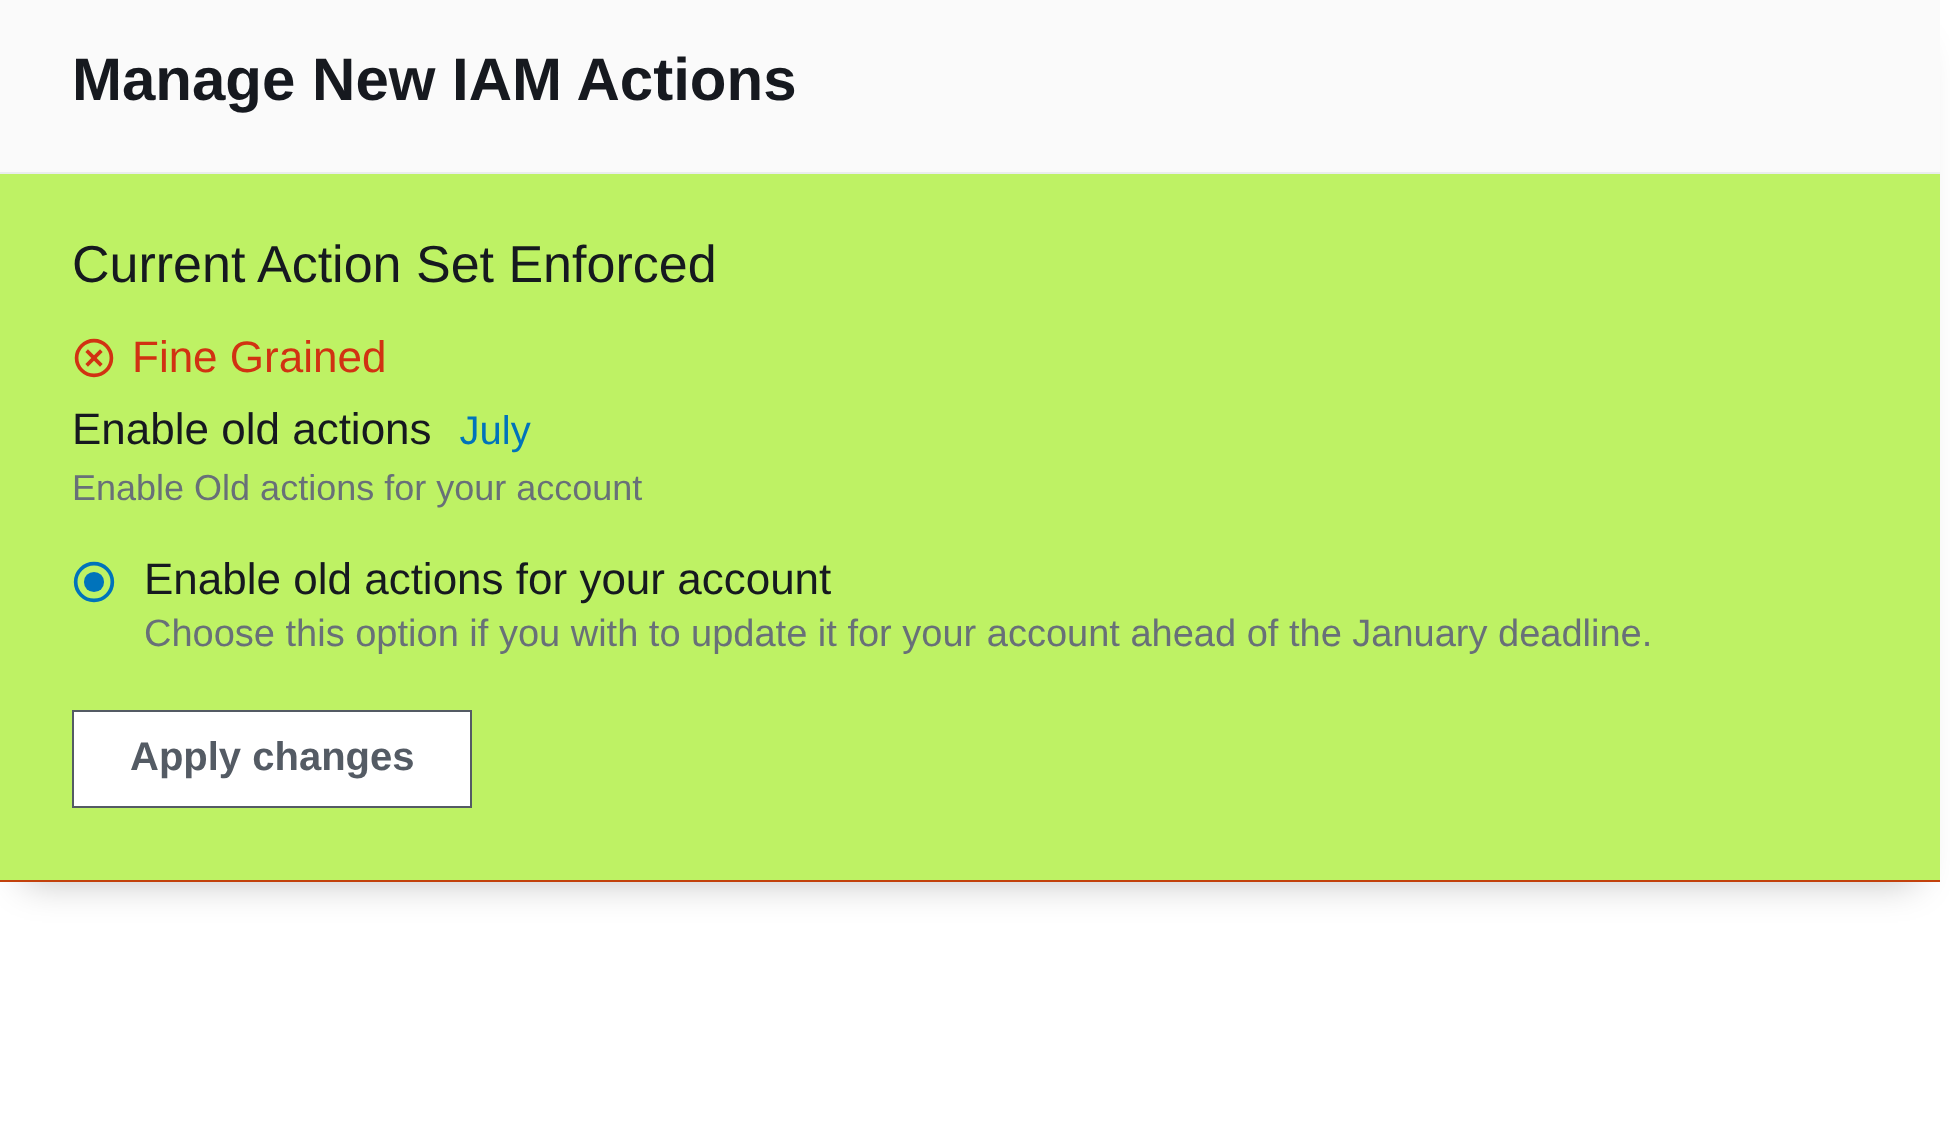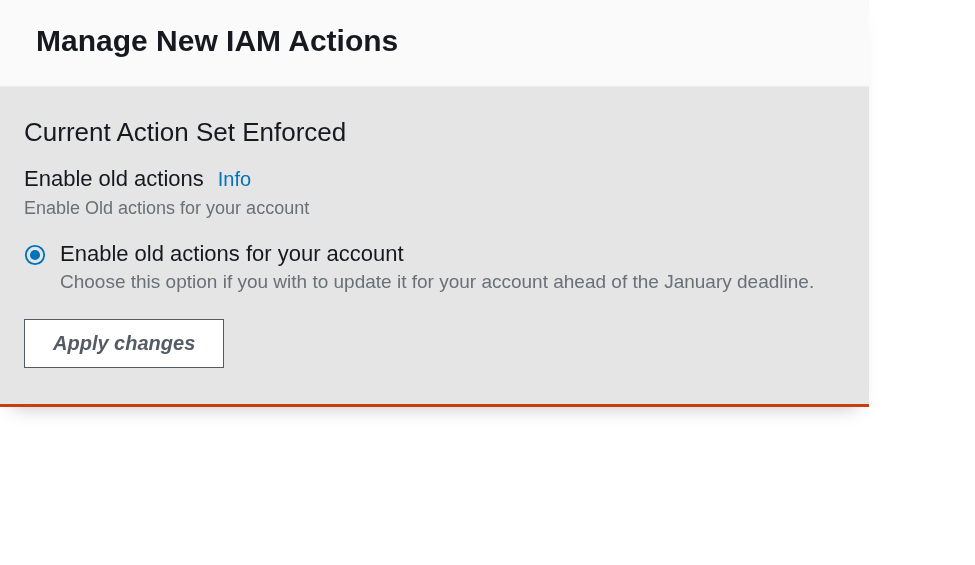--- a/index.html
+++ b/index.html
@@ -5,38 +5,38 @@
   html, body {
     margin: 0;
     padding: 0;
     width: 975px;
     height: 565px;
     font-family: "Amazon Ember", "Helvetica Neue", Arial, sans-serif;
     background: #ffffff;
     color: #16191f;
   }
   .page {
-    width: 869px;
-    border-bottom: 3px solid #c2410c;
+    width: 970px;
+    border-bottom: 1px solid #c2410c;
     box-shadow: 0 12px 18px -12px rgba(0,0,0,0.25);
-    background: #e5e5e5;
+    background: #bef264;
   }
   .header-bar {
     background: #fafafa;
     padding: 24px 36px 28px;
     border-bottom: 1px solid #eaeded;
   }
   .header-bar h1 {
     margin: 0;
     font-size: 30px;
     font-weight: 700;
     color: #16191f;
   }
   .content {
-    padding: 30px 24px 36px;
+    padding: 30px 36px 36px;
   }
   .section-title {
     font-size: 26px;
     font-weight: 500;
     color: #16191f;
     margin: 0 0 18px;
   }
   .status-row {
     display: flex;
     align-items: center;
@@ -108,40 +108,49 @@
   }
   .apply-btn {
     display: inline-block;
     border: 1px solid #545b64;
     background: #ffffff;
     color: #545b64;
     font-size: 20px;
     font-weight: 700;
     padding: 12px 28px;
     cursor: pointer;
-    font-style: italic;
   }
 </style>
 </head>
 <body>
 
 <div class="page">
 
   <div class="header-bar">
     <h1>Manage New IAM Actions</h1>
   </div>
 
   <div class="content">
 
     <div class="section-title">Current Action Set Enforced</div>
 
+    <div class="status-row">
+      <span class="status-icon">
+        <svg viewBox="0 0 24 24" width="22" height="22">
+          <circle cx="12" cy="12" r="9.5" fill="none" stroke="#d13212" stroke-width="2"></circle>
+          <line x1="8" y1="8" x2="16" y2="16" stroke="#d13212" stroke-width="2"></line>
+          <line x1="16" y1="8" x2="8" y2="16" stroke="#d13212" stroke-width="2"></line>
+        </svg>
+      </span>
+      <span class="status-text">Fine Grained</span>
+    </div>
 
     <div class="subsection-row">
       <span class="subsection-title">Enable old actions</span>
-      <a class="info-link">Info</a>
+      <a class="info-link">July</a>
     </div>
 
     <div class="subsection-desc">Enable Old actions for your account</div>
 
     <div class="radio-row">
       <span class="radio-outer">
         <svg class="radio-svg" viewBox="0 0 24 24">
           <circle cx="12" cy="12" r="10" fill="none" stroke="#0073bb" stroke-width="2"></circle>
           <circle cx="12" cy="12" r="5.5" fill="#0073bb"></circle>
         </svg>

